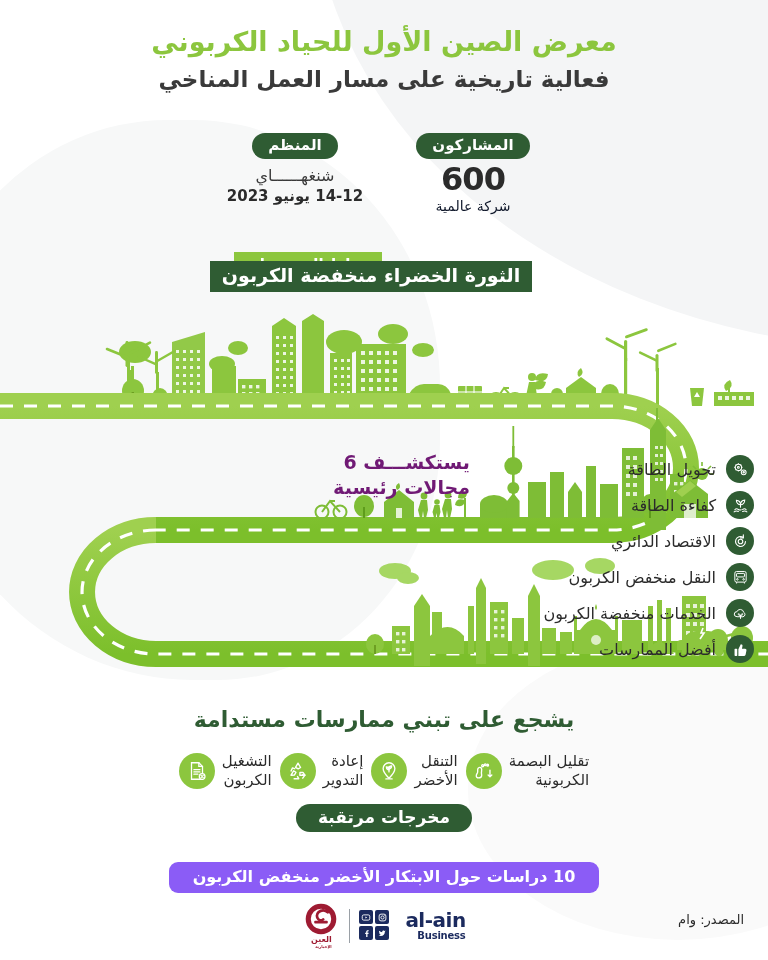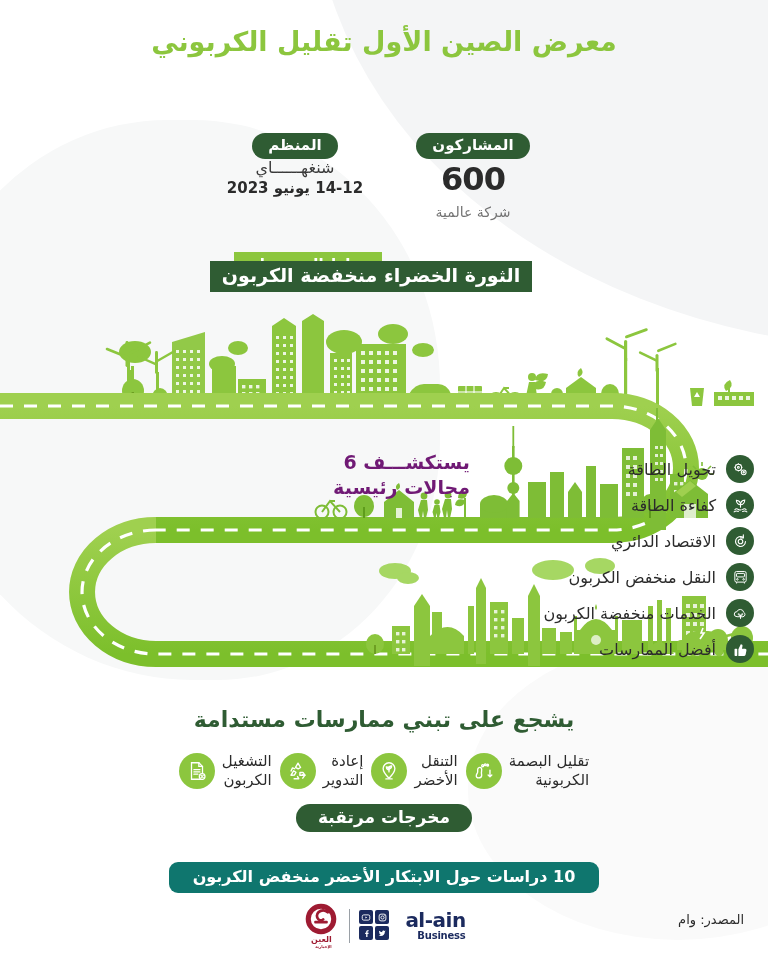--- a/index.html
+++ b/index.html
@@ -30,22 +30,22 @@
 
   
   .stats{position:absolute;top:133px;left:0;right:0;display:flex;justify-content:center;
          gap:28px;z-index:6;direction:rtl;}
   .stat{width:150px;text-align:center;}
   .stat-pill{
     display:inline-block;background:#2f5c33;color:#ffffff;border-radius:16px;
     padding:3px 16px 5px;font-size:15px;font-weight:bold;line-height:1.2;white-space:nowrap;
   }
   .stat-num{font-size:32px;font-weight:bold;color:#2b2b2b;line-height:1.05;margin-top:4px;letter-spacing:-1px;}
-  .stat-sub{font-size:14px;color:#737373;margin-top:7px;line-height:1.2;}
-  .stat-city{font-size:16px;color:#3a3a3a;line-height:1.15;letter-spacing:2px;}
+  .stat-sub{font-size:14px;color:#0f172a;margin-top:1px;line-height:1.2;}
+  .stat-city{font-size:16px;color:#3a3a3a;margin-top:8px;line-height:1.15;letter-spacing:2px;}
   .stat-date{font-size:15px;font-weight:bold;color:#2b2b2b;margin-top:2px;line-height:1.2;}
 
   
   .hl{position:absolute;z-index:6;right:0;left:0;text-align:center;direction:rtl;}
   #hl1{top:252px;}
   #hl2{top:261px;}
   .hl span{display:inline-block;color:#ffffff;font-weight:bold;line-height:1.2;}
   #hl1 span{background:#8cc63e;font-size:15px;padding:3px 10px 4px;transform:translateX(-76px);}
   #hl2 span{background:#2f5c33;font-size:19px;padding:3px 12px 5px;transform:translateX(-13px);}
 
@@ -77,21 +77,21 @@
   .prac-item{display:flex;align-items:center;gap:7px;}
   .prac-ico{width:36px;height:36px;border-radius:50%;background:#8cc63e;flex:0 0 36px;
             display:flex;align-items:center;justify-content:center;}
   .prac-lbl{font-size:15px;color:#2b2b2b;line-height:1.25;text-align:right;white-space:pre-line;}
 
   
   .out-pill{position:absolute;top:804px;left:0;right:0;text-align:center;z-index:7;direction:rtl;}
   .out-pill span{display:inline-block;background:#2f5c33;color:#fff;font-weight:bold;font-size:17px;
                  border-radius:15px;padding:3px 22px 5px;}
   .out-bar{position:absolute;top:862px;left:0;right:0;text-align:center;z-index:7;direction:rtl;}
-  .out-bar span{display:inline-block;background:#0f766e;color:#fff;font-weight:bold;font-size:16px;
+  .out-bar span{display:inline-block;background:#8b5cf6;color:#fff;font-weight:bold;font-size:16px;
                 border-radius:9px;padding:5px 24px 7px;}
 
   
   .source{position:absolute;top:912px;right:24px;z-index:8;font-size:13px;color:#2b2b2b;direction:rtl;}
   .logo{position:absolute;top:902px;left:0;right:0;display:flex;justify-content:center;
         align-items:center;gap:9px;z-index:8;}
   .logo-mark{display:flex;flex-direction:column;align-items:center;}
   .logo-ar{font-size:8px;color:#9e1b32;font-weight:bold;margin-top:-1px;letter-spacing:0.5px;}
   .logo-ar small{display:block;font-size:4px;letter-spacing:0;}
   .logo-div{width:1px;height:34px;background:#9aa0a6;}
@@ -106,21 +106,22 @@
 </head>
 <body>
 
 <div class="stage">
 
   <div class="bg-swoosh" id="bgA"></div>
   <div class="bg-swoosh" id="bgB"></div>
   <div class="bg-swoosh" id="bgC"></div>
 
   <div class="header">
-    <div class="title-1">معرض الصين الأول تقليل الكربوني</div>
+    <div class="title-1">معرض الصين الأول للحياد الكربوني</div>
+    <div class="title-2">فعالية تاريخية على مسار العمل المناخي</div>
   </div>
 
   <div class="stats">
 
 
     <div class="stat">
       <div class="stat-pill">المشاركون</div>
       <div class="stat-num">600</div>
       <div class="stat-sub">شركة عالمية</div>
     </div>

